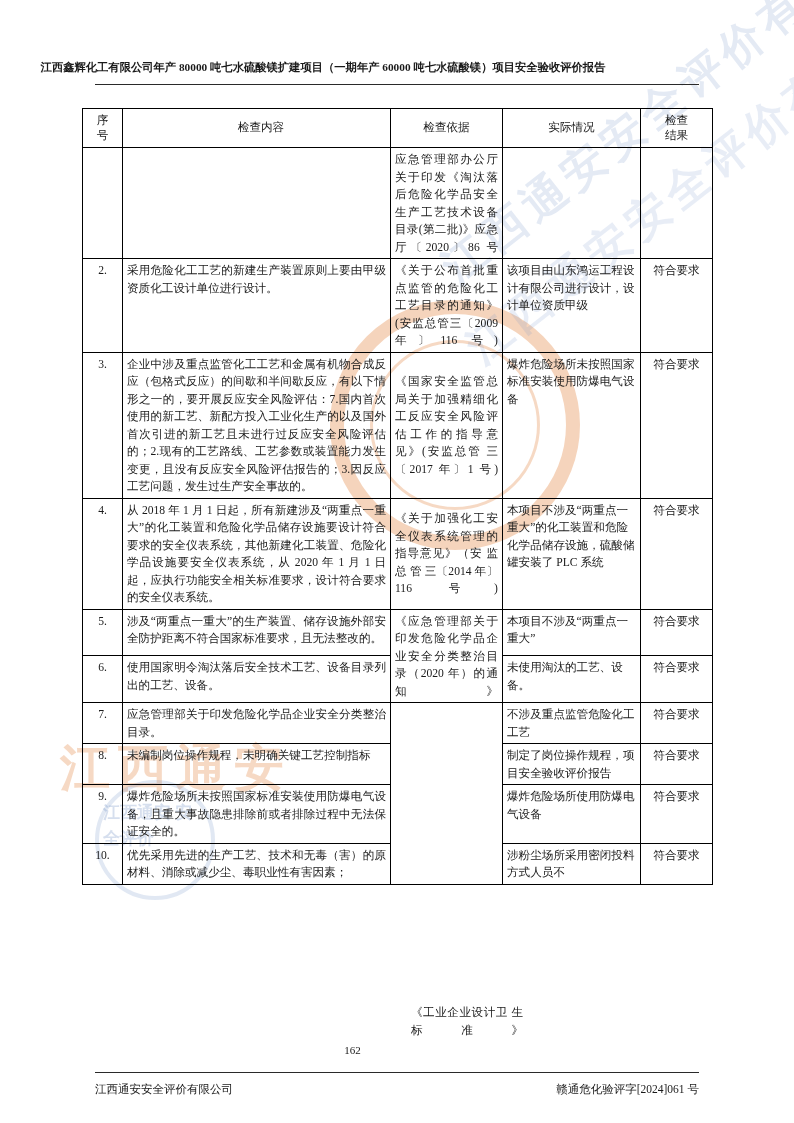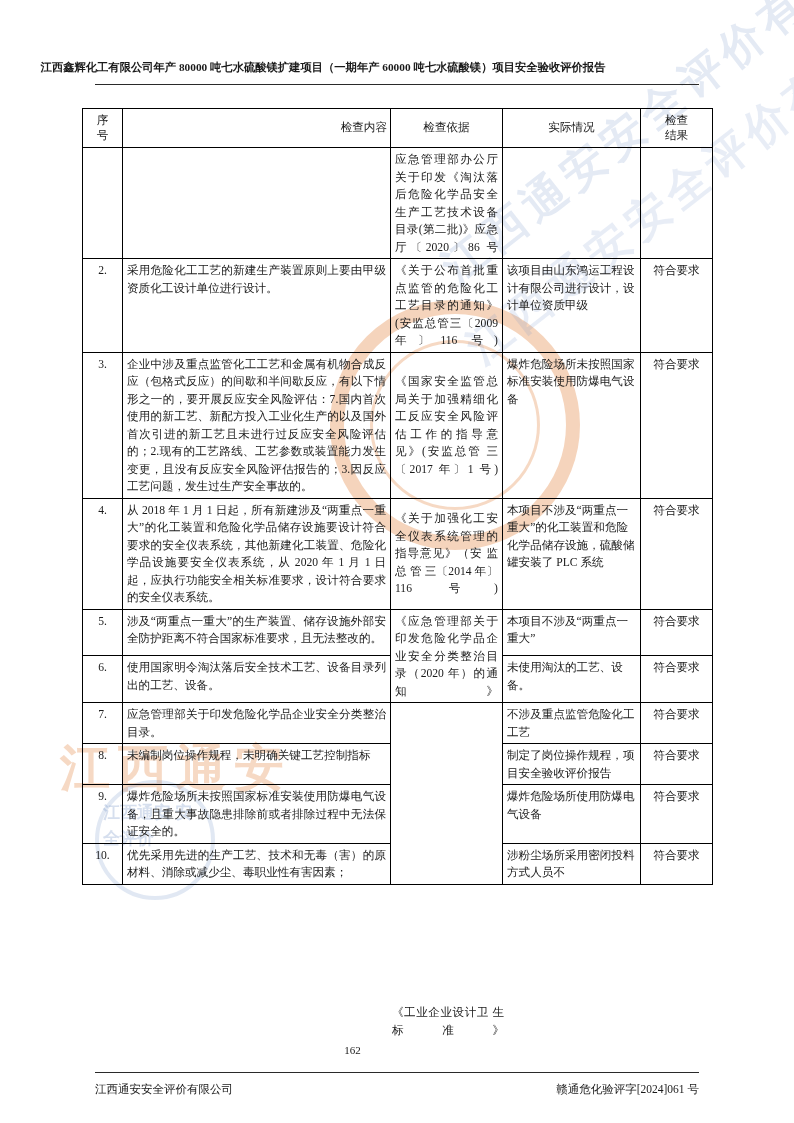--- a/index.html
+++ b/index.html
@@ -241,21 +241,21 @@
         <col class="c-basis">
         <col class="c-actual">
         <col class="c-result">
       </colgroup>
       <thead>
         <tr>
           <th>
             <div class="hdr-two"><span>序</span></div>
             <div class="hdr-two"><span>号</span></div>
           </th>
-          <th style="text-align:right;padding-left:12px;">检查内容</th>
+          <th style="text-align:center;padding-left:12px;">检查内容</th>
           <th>检查依据</th>
           <th>实际情况</th>
           <th>
             <div class="hdr-two"><span>检查</span></div>
             <div class="hdr-two"><span>结果</span></div>
           </th>
         </tr>
       </thead>
       <tbody>
 
@@ -332,21 +332,21 @@
           <td class="no">10.</td>
           <td class="jt">优先采用先进的生产工艺、技术和无毒（害）的原材料、消除或减少尘、毒职业性有害因素；</td>
           <td class="actual">涉粉尘场所采用密闭投料方式人员不</td>
           <td class="result">符合要求</td>
         </tr>
 
       </tbody>
     </table>
   </div>
 
-  <div style="position:absolute;left:392px;top:1004px;width:112px;z-index:4;font-family:Liberation Serif, serif;">
+  <div style="position:absolute;left:411px;top:1004px;width:112px;z-index:4;font-family:Liberation Serif, serif;">
     <div style="font-size:11.6px;line-height:17.5px;text-align:justify;text-align-last:justify;">《工业企业设计卫 生 标 准 》</div>
   </div>
 
   <div class="page-number">162</div>
   <div class="footer-rule"></div>
   <div class="doc-footer">
     <span>江西通安安全评价有限公司</span>
     <span>赣通危化验评字[2024]061 号</span>
   </div>
 

